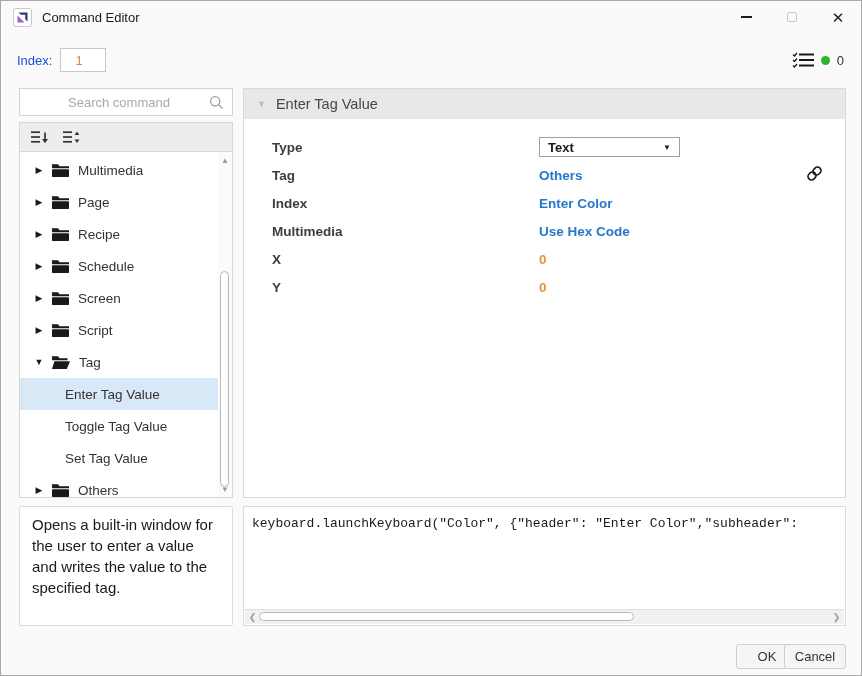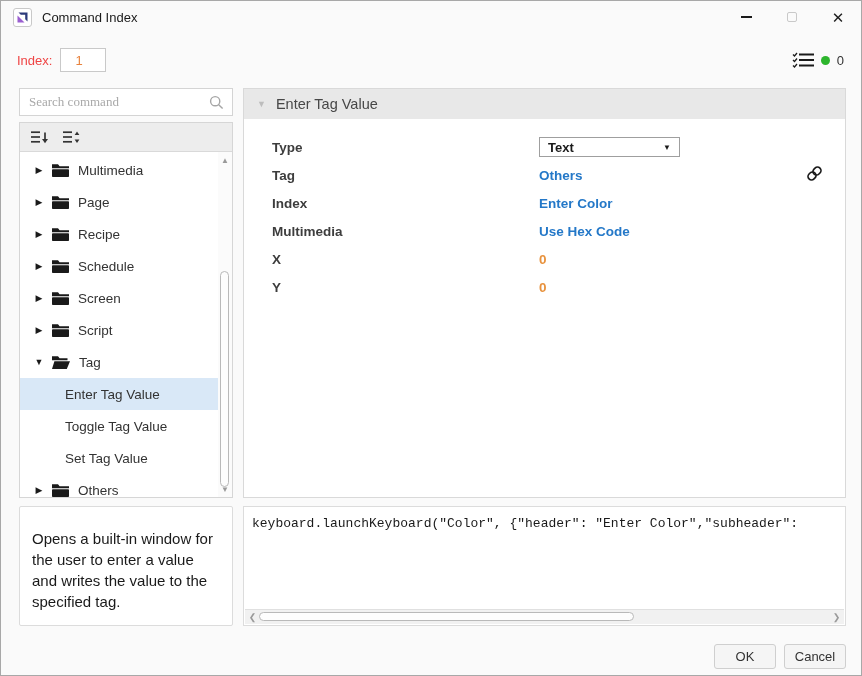--- a/index.html
+++ b/index.html
@@ -16,48 +16,48 @@
   .titlebar { position:absolute; top:0; left:0; right:0; height:32px; display:flex; align-items:center; }
   .app-icon { width:19px; height:19px; margin-left:12px; background:#fff; border:1px solid #c9c9c9; border-radius:3px; display:flex; align-items:center; justify-content:center; }
   .win-title { margin-left:10px; font-size:13px; color:#1a1a1a; }
   .win-controls { margin-left:auto; display:flex; height:32px; }
   .win-btn { width:46px; height:32px; display:flex; align-items:center; justify-content:center; font-size:14px; color:#1a1a1a; cursor:default; }
   .min-glyph { display:block; width:11px; height:1.4px; background:#1a1a1a; }
   .max-glyph { display:block; width:10px; height:10px; border:1.2px solid #c9c9c9; border-radius:2px; }
   .close-glyph { font-size:15px; color:#1a1a1a; line-height:1; }
   
   .index-row { position:absolute; top:47px; left:16px; display:flex; align-items:center; }
-  .index-label { font-size:13px; color:#ef4444; }
+  .index-label { font-size:13px; color:#1d4ed8; }
   .index-input { width:46px; height:24px; margin-left:8px; border:1px solid #c9c9c9; background:#fff; font-size:13px; color:#e8823c; padding-left:14px; font-family:"Liberation Sans", sans-serif; outline:none; }
   .status-row { position:absolute; top:51px; right:17px; display:flex; align-items:center; gap:7px; }
   .green-dot { width:9px; height:9px; border-radius:50%; background:#2db52d; }
   .status-count { font-size:13px; color:#333; }
   
   .search-box { position:absolute; left:18px; top:87px; width:214px; height:28px; background:#fff; border:1px solid #d4d4d4; display:flex; align-items:center; }
-  .search-input { flex:1; border:none; outline:none; font-size:13px; color:#333; padding-left:9px; font-family:Liberation Serif, serif; background:transparent; }
+  .search-input { flex:1; border:none; outline:none; font-size:13px; color:#333; padding-left:9px; font-family:Liberation Sans, sans-serif; background:transparent;text-align:center; }
   .search-input::placeholder { color:#a9a9a9; }
   .search-icon { margin-right:8px; display:flex; }
   .tree-panel { position:absolute; left:18px; top:121px; width:214px; height:376px; background:#fff; border:1px solid #d6d6d6; }
   .tree-toolbar { height:29px; background:#ededed; border-bottom:1px solid #d9d9d9; display:flex; align-items:center; gap:13px; padding-left:11px; }
   .tool-icon { display:flex; cursor:pointer; }
   .tree-body { position:relative; height:345px; overflow:hidden; }
   .tree-items { padding-top:2px; }
   .tree-row { height:32px; display:flex; align-items:center; font-size:13.5px; color:#333; cursor:pointer; }
   .tree-row.selected { background:#d9e8f7; }
   .expander { width:12px; margin-left:13px; font-size:9px; color:#1a1a1a; text-align:center; }
   .folder { margin-left:7px; display:flex; }
   .tree-label { margin-left:9px; }
   .tree-row.leaf .tree-label { margin-left:45px; }
   
   .v-scroll { position:absolute; top:0; right:0; bottom:0; width:14px; background:#fbfbfb; }
   .v-chevron { position:absolute; left:0; width:14px; height:12px; display:flex; align-items:center; justify-content:center; color:#9a9a9a; font-size:8px; }
   .v-chevron.up { top:2px; }
   .v-chevron.down { bottom:2px; }
   .v-thumb { position:absolute; left:2px; top:119px; width:9px; height:216px; background:#fdfdfd; border:1px solid #b9b9b9; border-radius:5px; }
-  .desc-box { position:absolute; left:18px; top:505px; width:214px; height:120px; background:#fff; border:1px solid #dcdcdc; border-radius:2px; padding:21px 12px; font-size:15px; line-height:21px; color:#1a1a1a; }
+  .desc-box { position:absolute; left:18px; top:505px; width:214px; height:120px; background:#fff; border:1px solid #dcdcdc; border-radius:2px; padding:7px 12px; font-size:15px; line-height:21px; color:#1a1a1a; }
   
   .props-panel { position:absolute; left:242px; top:87px; width:603px; height:410px; background:#fff; border:1px solid #d9d9d9; }
   .props-header { height:30px; background:#e8e8e8; display:flex; align-items:center; }
   .props-caret { margin-left:13px; font-size:9px; color:#bdbdbd; }
   .props-title { margin-left:10px; font-size:14.5px; color:#474747; }
   .props-rows { padding:14px 0 0 28px; position:relative; }
   .prop-row { height:28px; display:flex; align-items:center;font-weight:bold; }
   .prop-label { width:267px; font-size:13.5px; color:#3d3d3d; }
   .prop-link { font-size:13.5px; color:#2478c8; cursor:pointer; }
   .prop-number { font-size:13.5px; color:#e8923d; }
@@ -68,34 +68,34 @@
   
   .code-panel { position:absolute; left:242px; top:505px; width:603px; height:120px; background:#fff; border:1px solid #dcdcdc; }
   .code-text { padding:9px 8px; font-family:"Liberation Mono", monospace; font-size:13px; color:#1a1a1a; white-space:nowrap; overflow:hidden; }
   .h-scroll { position:absolute; left:1px; right:1px; bottom:1px; height:15px; background:#f1f1f1; border-top:1px solid #e0e0e0; }
   .h-chevron { position:absolute; top:0; width:13px; height:14px; display:flex; align-items:center; justify-content:center; color:#9a9a9a; font-size:9px; }
   .h-chevron.left { left:1px; }
   .h-chevron.right { right:1px; }
   .h-thumb { position:absolute; left:14px; top:2px; width:375px; height:9px; background:#fdfdfd; border:1px solid #b9b9b9; border-radius:5px; }
   
   .footer-btn { position:absolute; top:643px; width:62px; height:25px; background:#f5f5f5; border:1px solid #cfcfcf; border-radius:3px; font-size:13px; color:#333; font-family:"Liberation Sans", sans-serif; cursor:pointer; }
-  .ok-btn { left:713px; }
+  .ok-btn { left:735px; }
   .cancel-btn { left:783px; }
 </style>
 </head>
 <body>
 
 <div class="titlebar">
   <div class="app-icon">
     <svg width="13" height="13" viewBox="0 0 13 13">
       <path d="M1.5 11.5 L1.5 4.5 L8.5 11.5 Z" fill="#9a5fd0"></path>
       <path d="M2.5 1.5 H11.5 V10.5 L9.2 8.2 V3.8 H4.8 Z" fill="#2c3a7a"></path>
     </svg>
   </div>
-  <span class="win-title">Command Index</span>
+  <span class="win-title">Command Editor</span>
   <div class="win-controls">
     <div class="win-btn">
         <span class="min-glyph"></span>
       </div>
     <div class="win-btn">
         <span class="max-glyph"></span>
       </div>
     <div class="win-btn">
         <span class="close-glyph">✕</span>
       </div>

